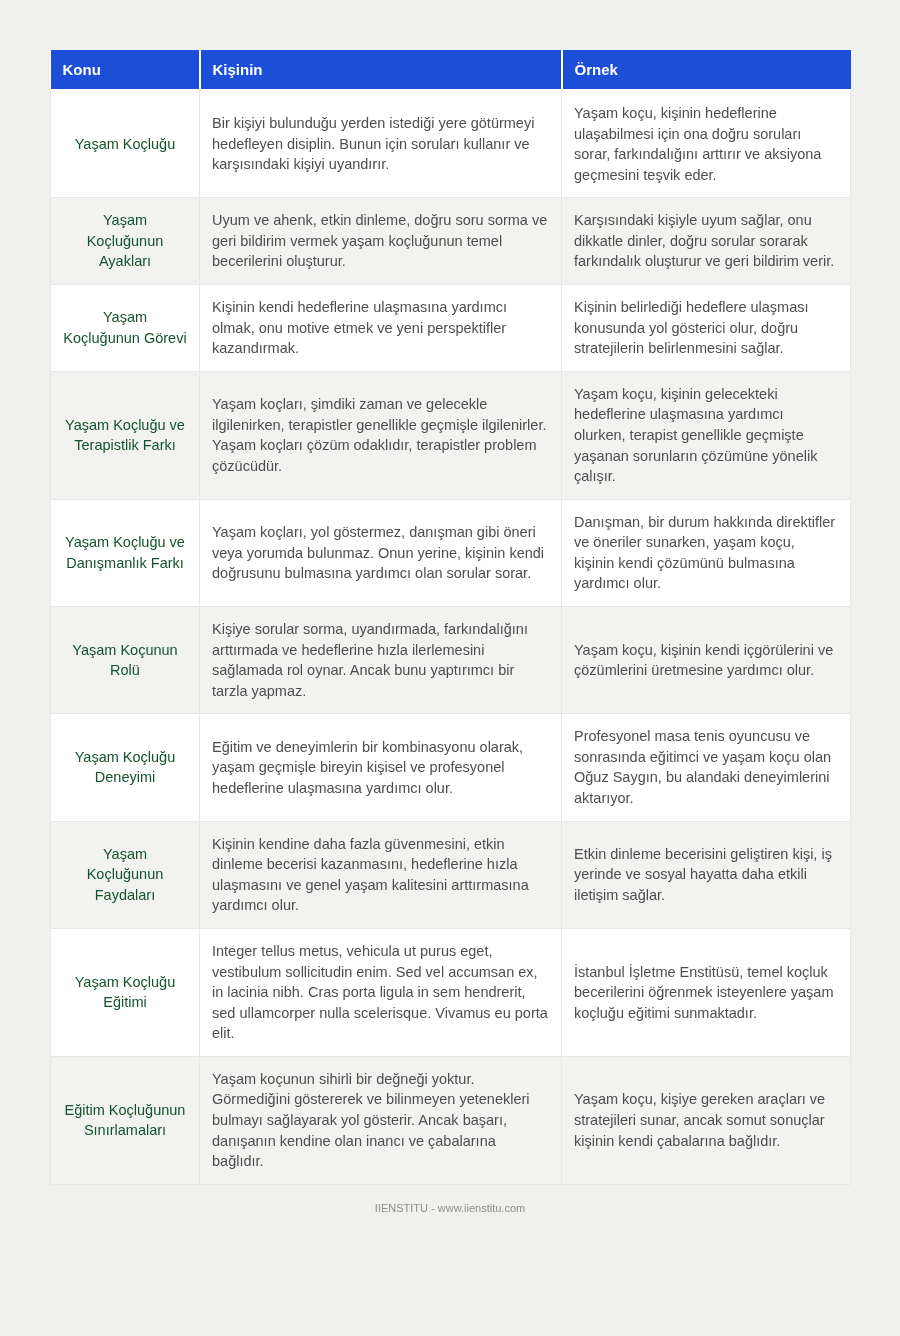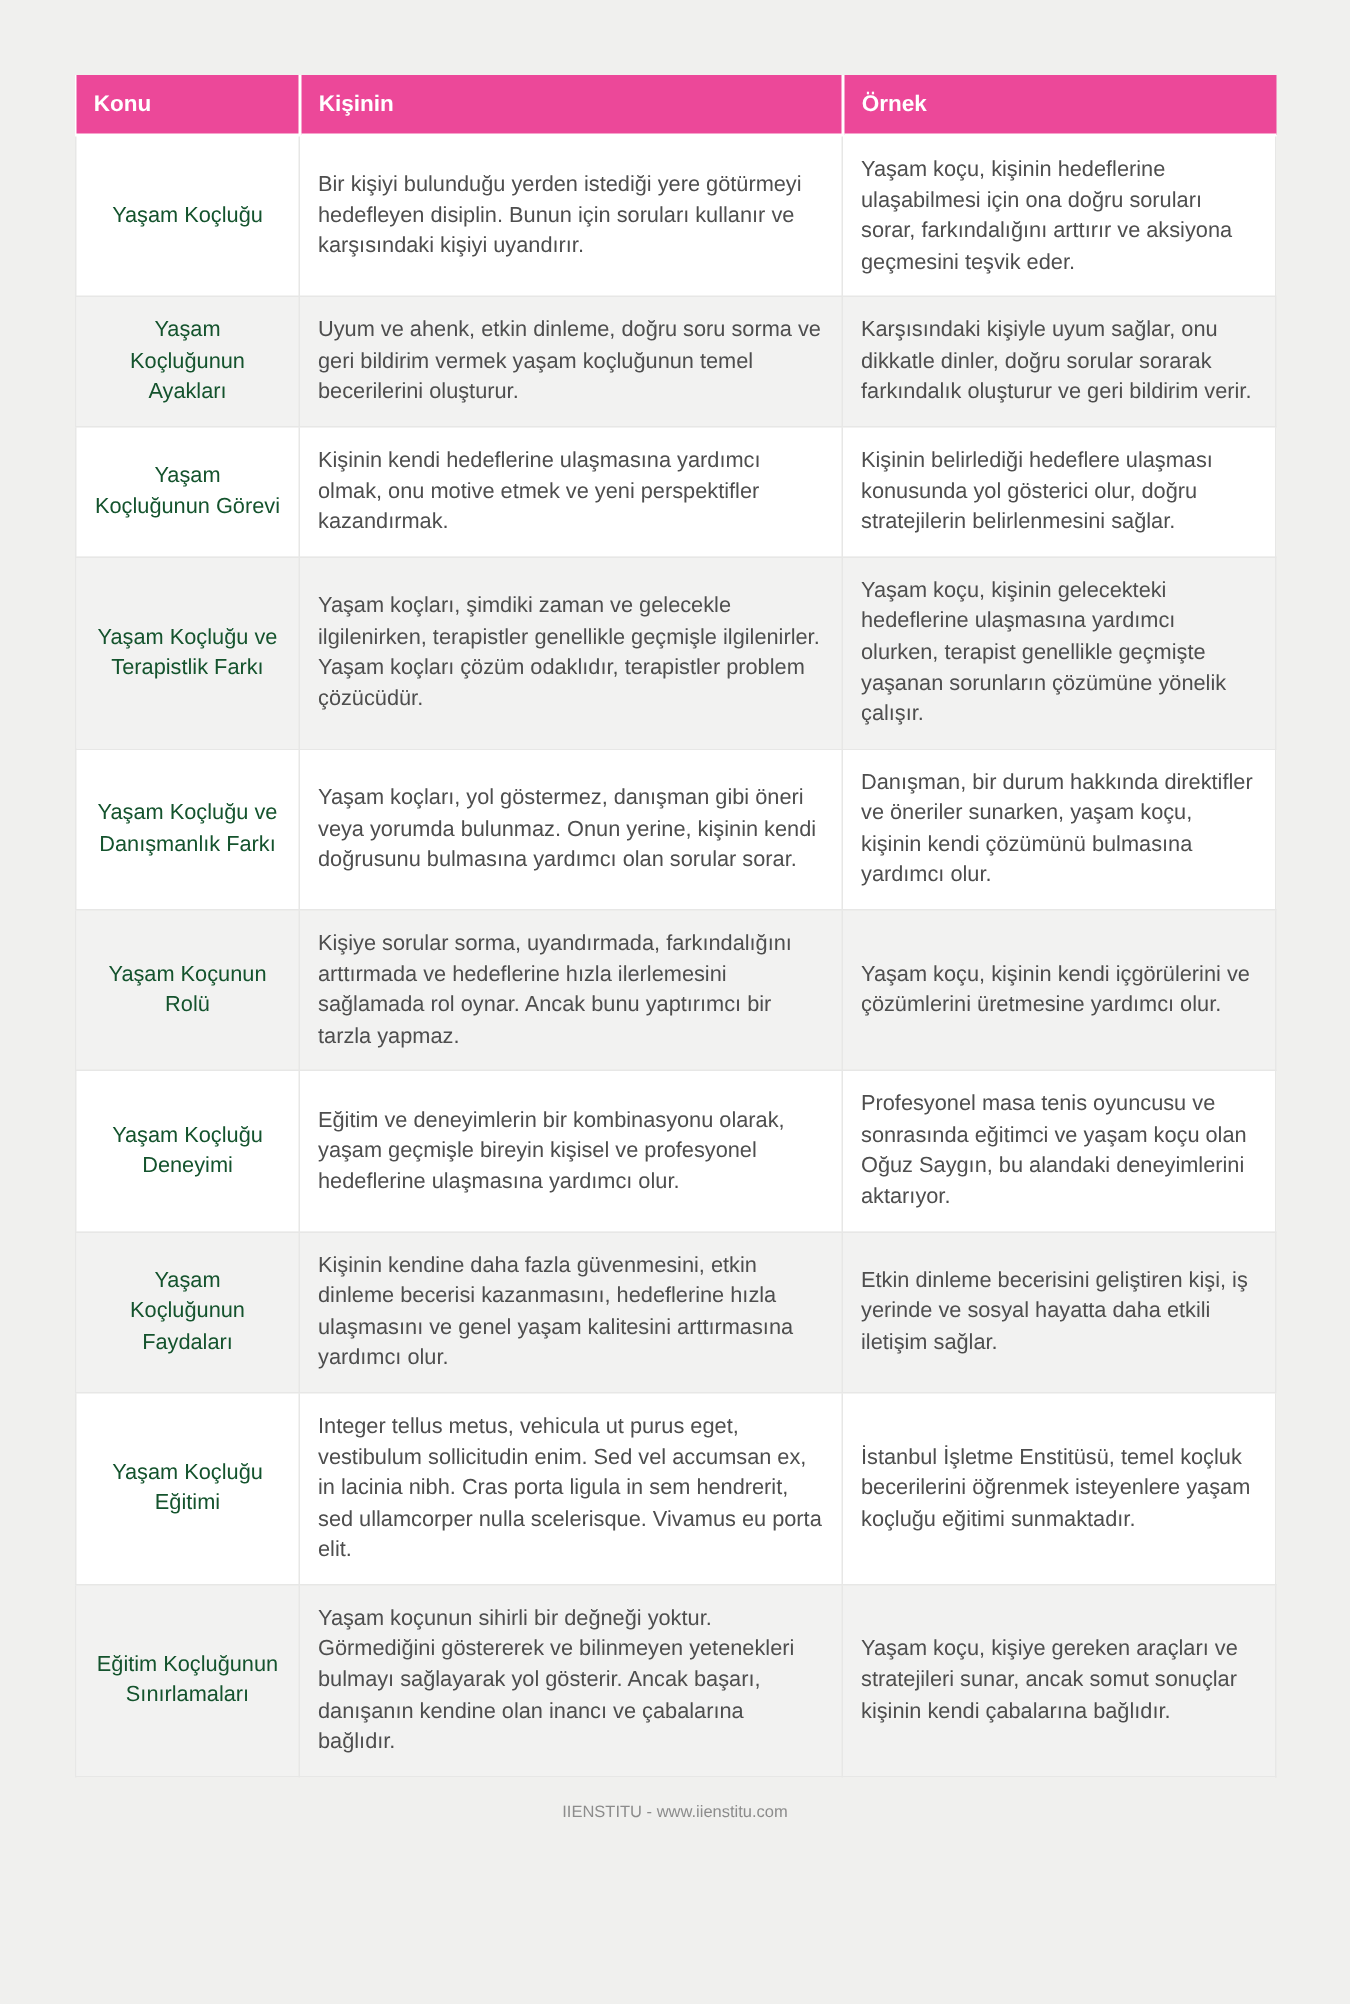--- a/index.html
+++ b/index.html
@@ -26,21 +26,21 @@
   }
   table {
     width: 100%;
     border-collapse: collapse;
     table-layout: fixed;
   }
   col.c-topic { width: 149px; }
   col.c-desc  { width: 362px; }
   col.c-ex    { width: 289px; }
   th {
-    background: #ec4899;
+    background: #1d4ed8;
     color: #ffffff;
     font-size: 15px;
     font-weight: bold;
     text-align: left;
     padding: 11px 12px;
     border: 2px solid #ffffff;
     border-top: none;
   }
   th:first-child { border-left: none; }
   th:last-child  { border-right: none; }

